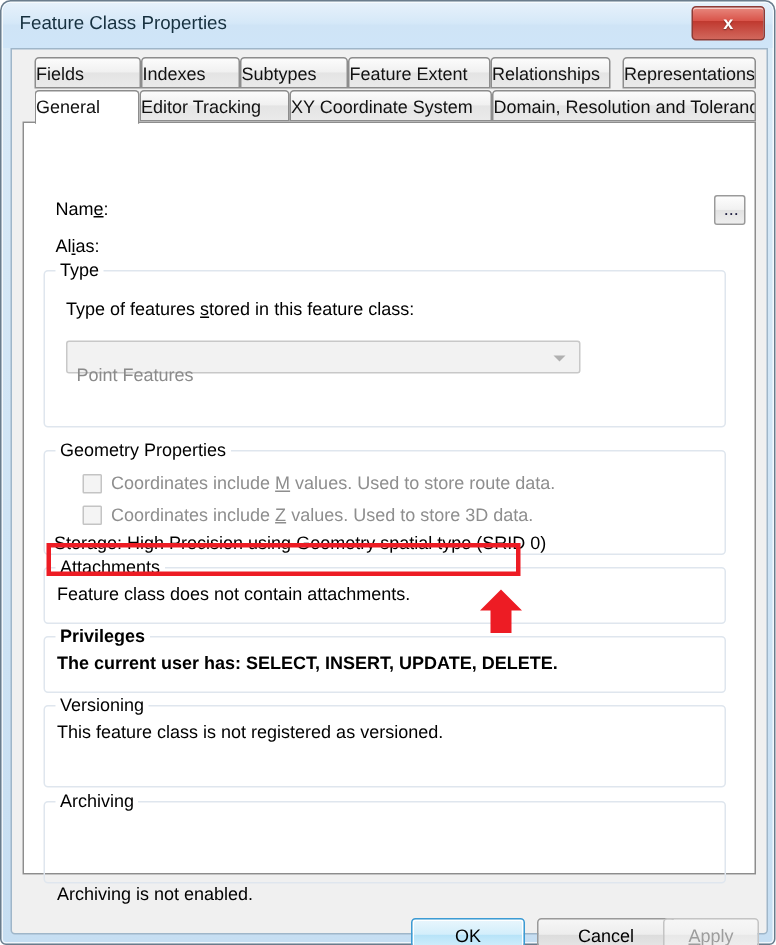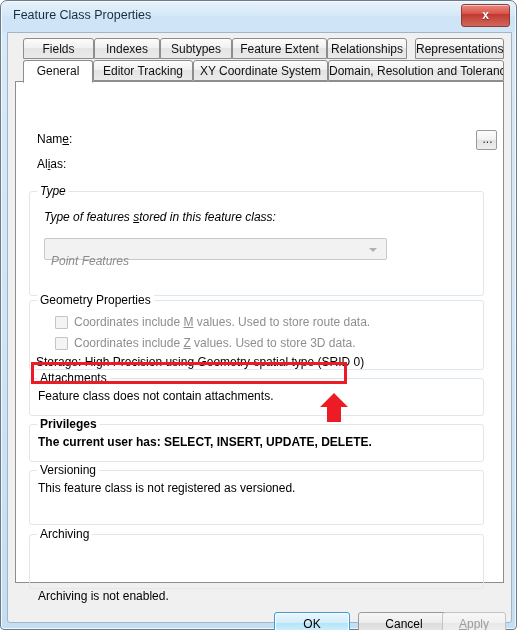--- a/index.html
+++ b/index.html
@@ -85,21 +85,20 @@
     position: absolute;
     top: 0;
     height: 21px;
     box-sizing: border-box;
     background: linear-gradient(to bottom, #fcfcfc 0%, #f0f0f0 48%, #e4e4e4 50%, #eaeaea 100%);
     border: 1px solid #8d8d8d;
     border-bottom: 1px solid #8d8d8d;
     border-radius: 3px 3px 0 0;
     font-size: 12px;
     color: #111111;
-    text-align: center;
     line-height: 20px;
     white-space: nowrap;
     cursor: pointer;
     overflow: hidden;
   }
   .tab.selected {
     background: #ffffff;
     border-bottom: 1px solid #ffffff;
     height: 23px;
     z-index: 6;
@@ -314,21 +313,21 @@
           <span>Nam</span><span class="mnem">e</span><span>:</span>
         </div>
         <div class="field-label" style="left:21px; top:75px;">
           <span>Al</span><span class="mnem">i</span><span>as:</span>
         </div>
 
         <div id="browse-button">
           <div id="browse-dots">...</div>
         </div>
 
-        <div class="groupbox" style="left:13px; top:109px; width:455px; height:105px;font-style:italic;">
+        <div class="groupbox" style="left:13px; top:98px; width:455px; height:105px;">
           <div class="groupbox-title">Type</div>
           <div class="group-text" style="left:14px; top:18px;">
             <span>Type of features </span><span class="mnem">s</span><span>tored in this feature class:</span>
           </div>
           <div id="type-combo">
             <div id="type-combo-text">Point Features</div>
             <div id="type-combo-arrow"></div>
           </div>
         </div>
 

